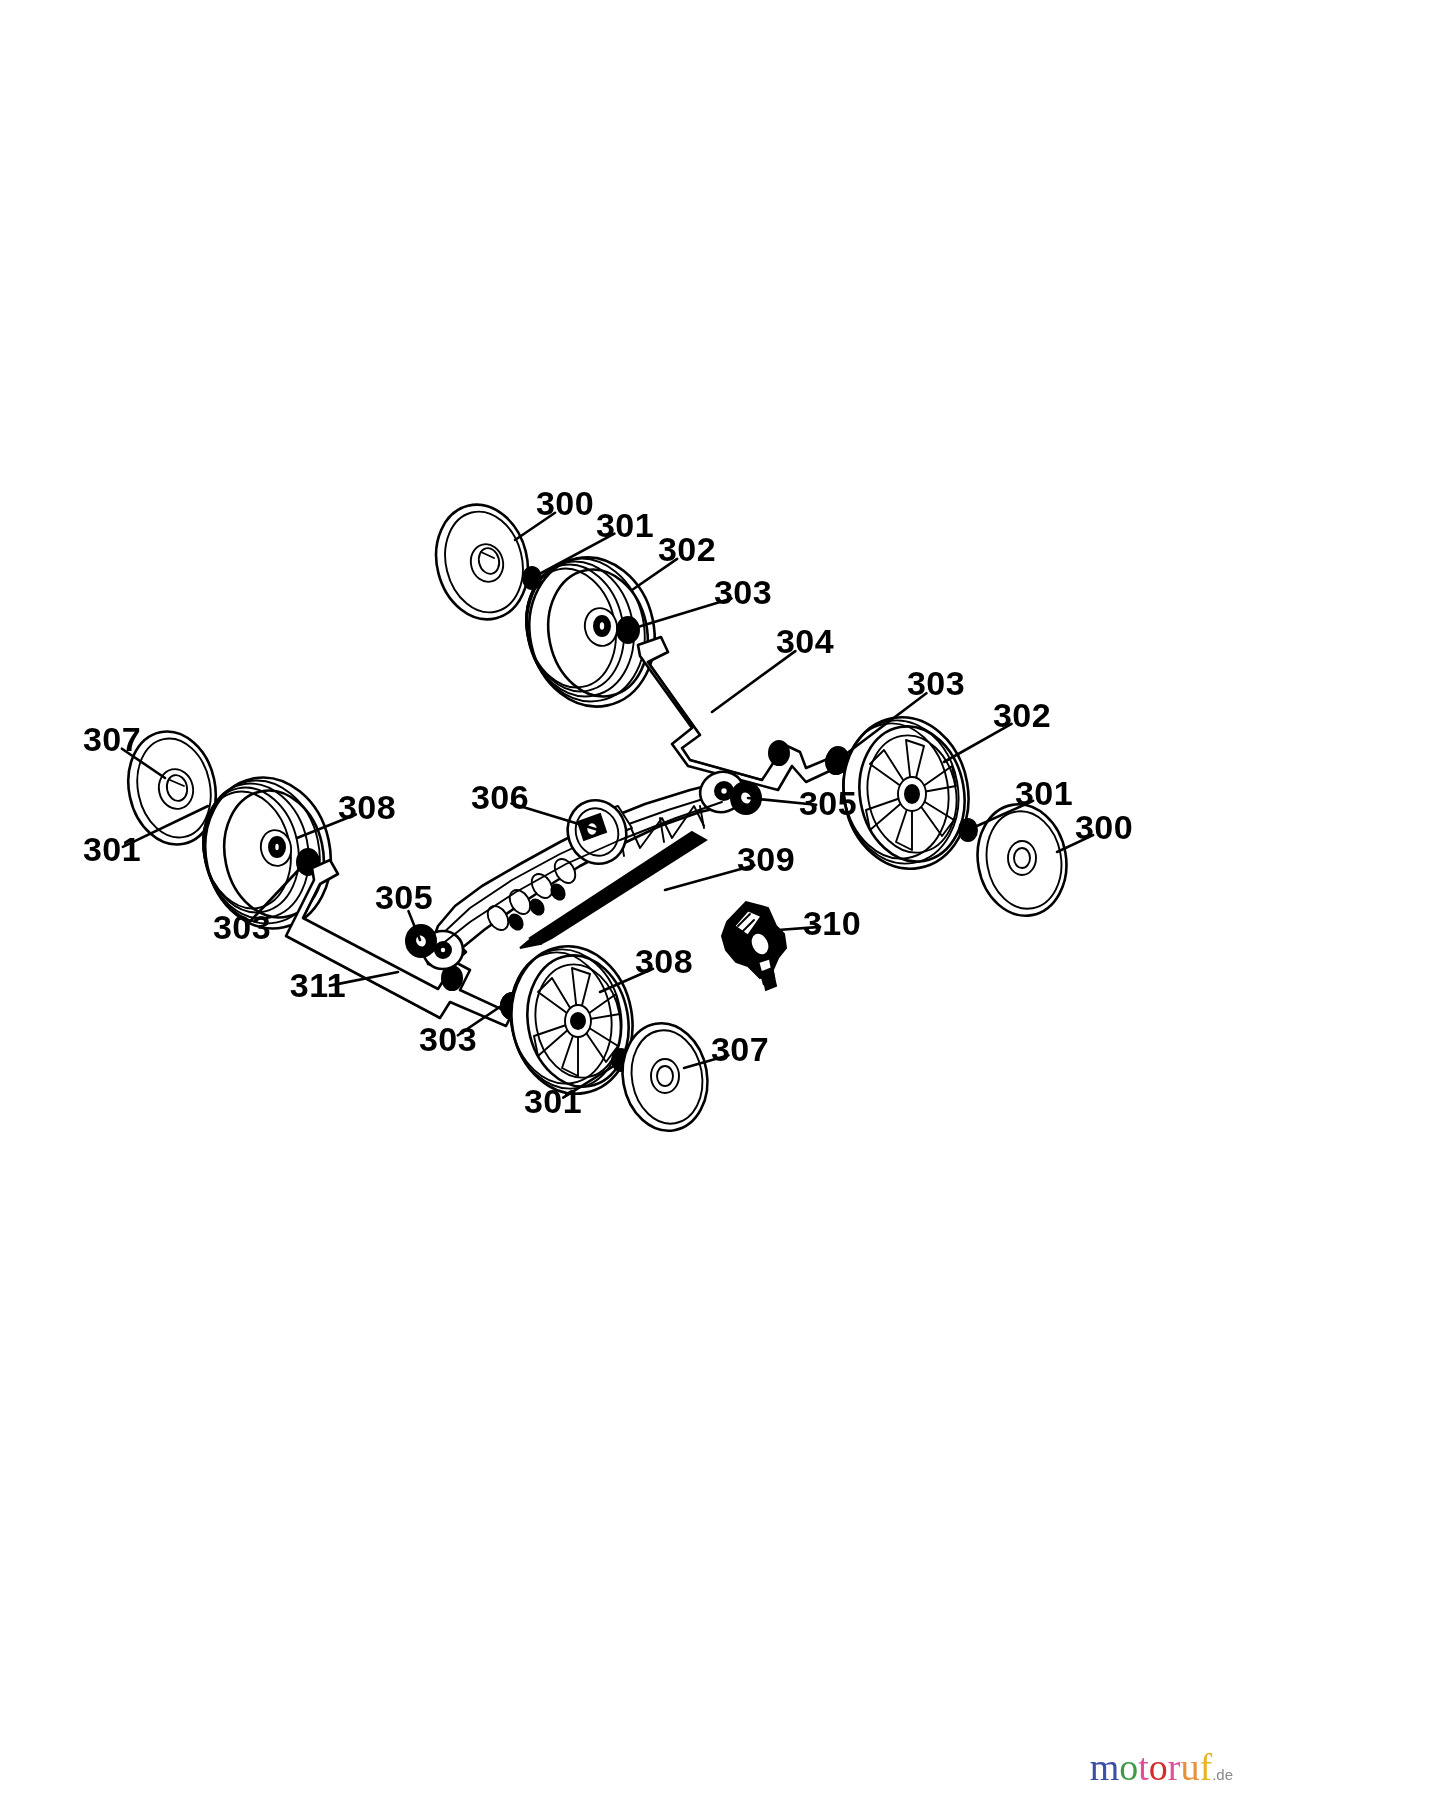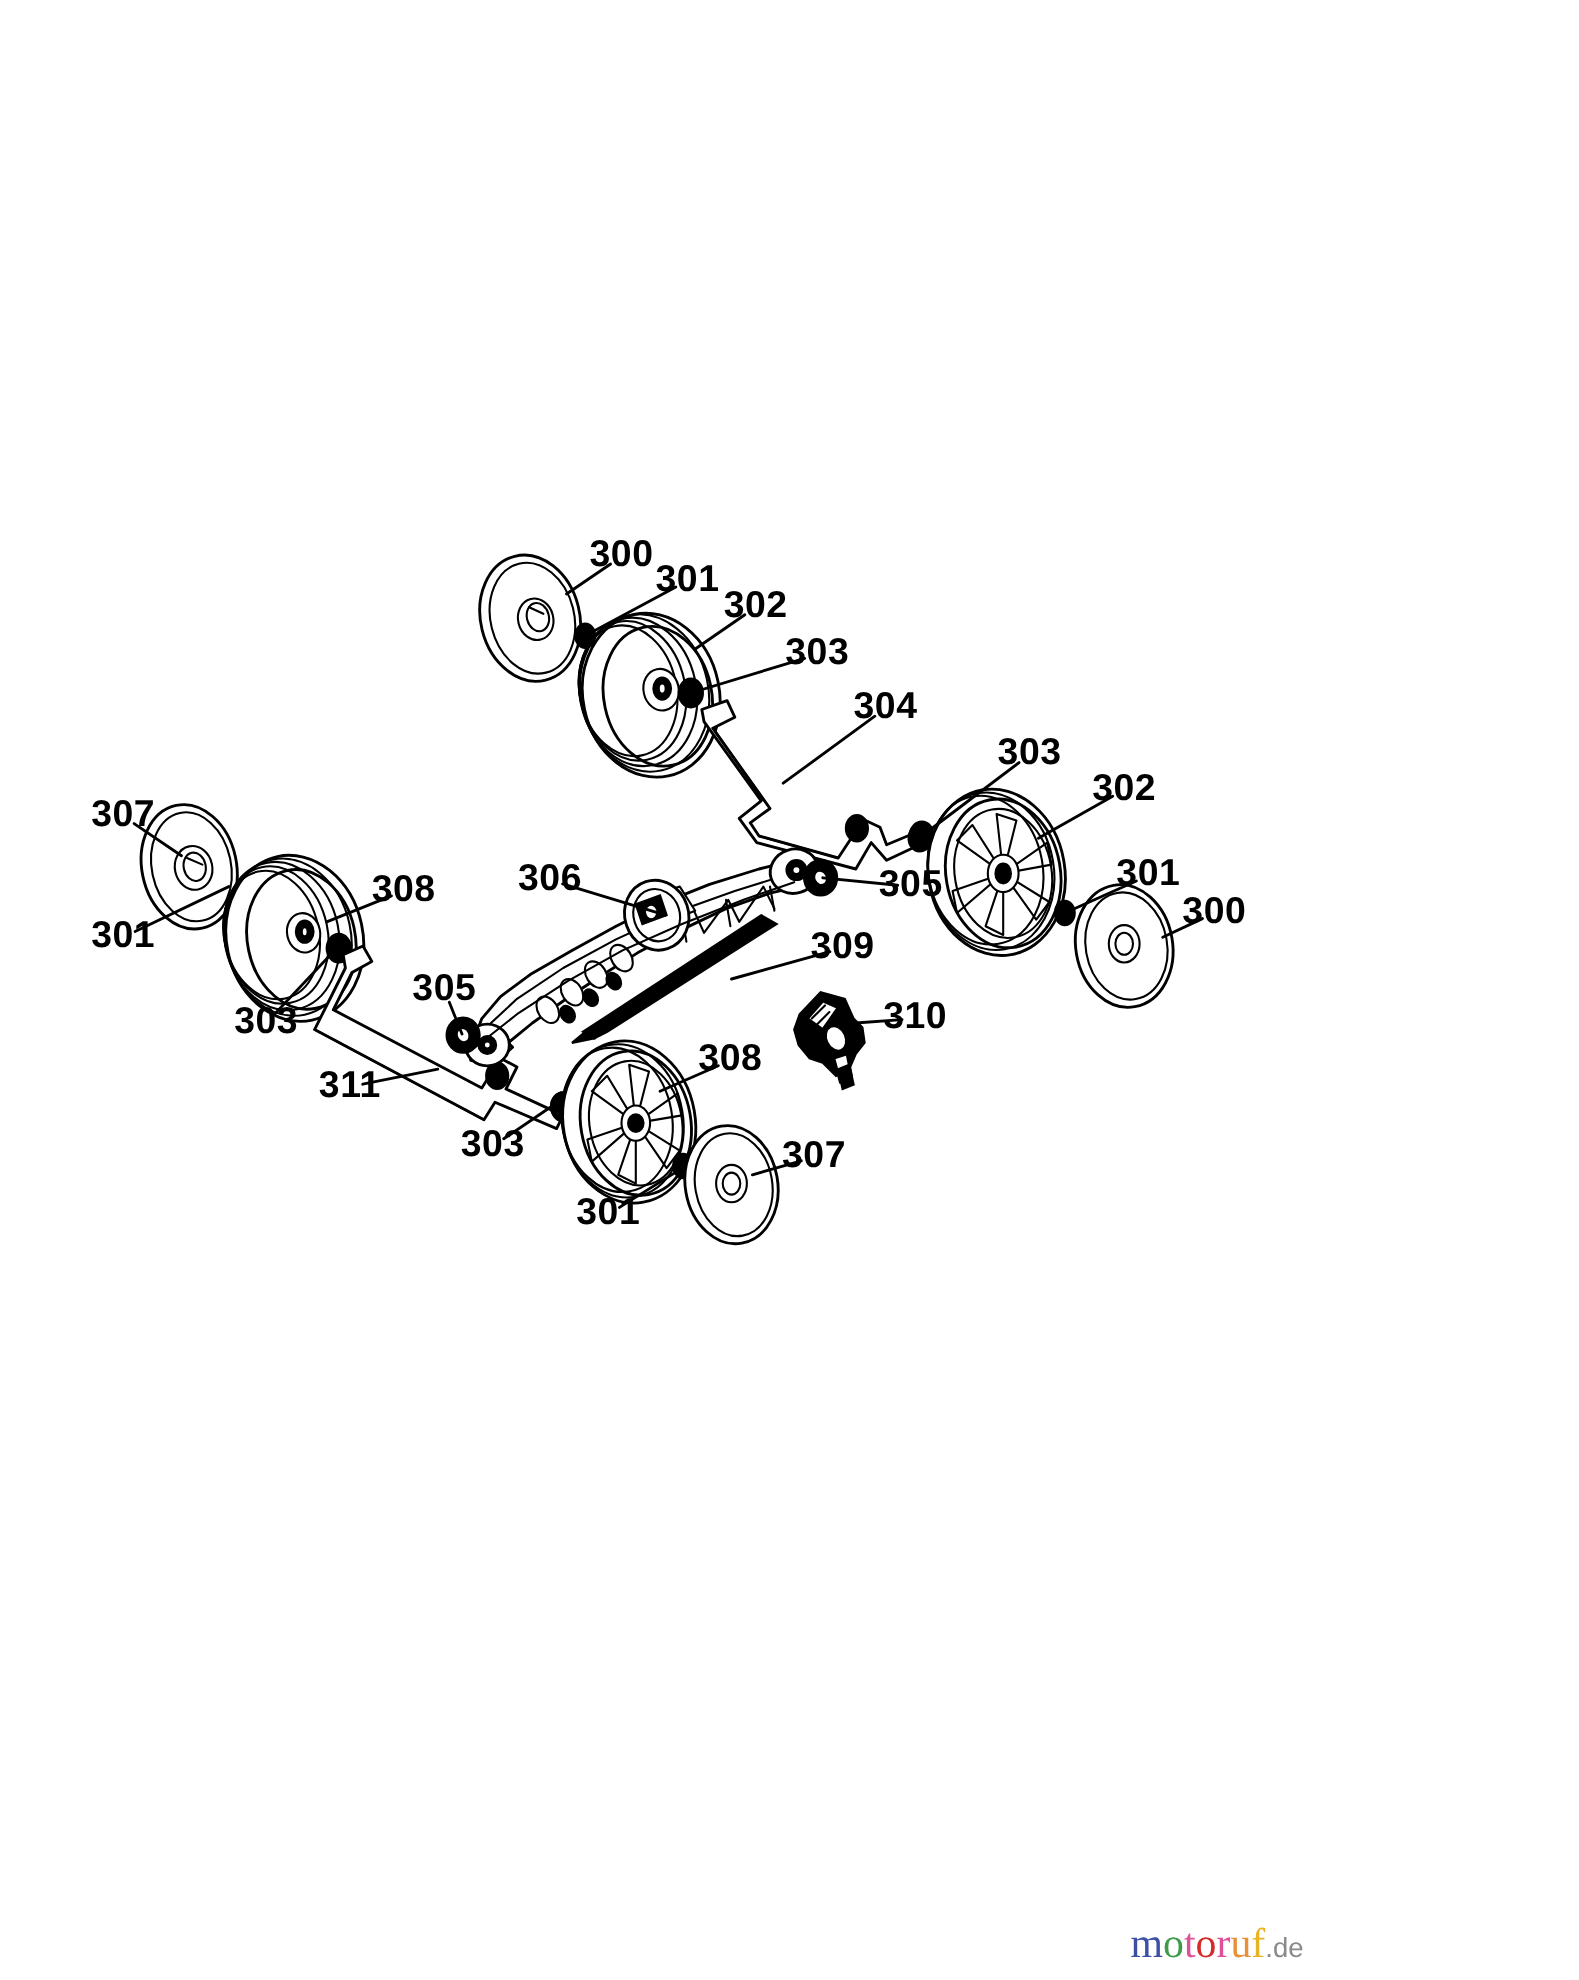--- a/index.html
+++ b/index.html
@@ -10,20 +10,21 @@
   }
   body {
     font-family: "Liberation Sans", sans-serif;
   }
   #page {
     position: relative;
     width: 1205px;
     height: 1800px;
     background: #ffffff;
     overflow: hidden;
+    padding-left: 48px;
   }
   #diagram-svg {
     position: absolute;
     left: 0;
     top: 0;
     width: 1435px;
     height: 1800px;
   }
   .callout-label {
     font-family: "Liberation Sans", sans-serif;
@@ -74,21 +75,21 @@
     right: 20px;
     bottom: 14px;
     font-family: "Liberation Serif", serif;
     font-size: 38px;
     line-height: 1;
     white-space: nowrap;
     user-select: none;
   }
   #watermark .l { display: inline-block; }
   #watermark .tld {
-    font-size: 25px;
+    font-size: 15px;
     color: #8a8a8a;
     font-family: "Liberation Sans", sans-serif;
   }
 </style>
 </head>
 <body>
 
 <div id="page">
 
   <svg id="diagram-svg" viewBox="0 0 1435 1800">

